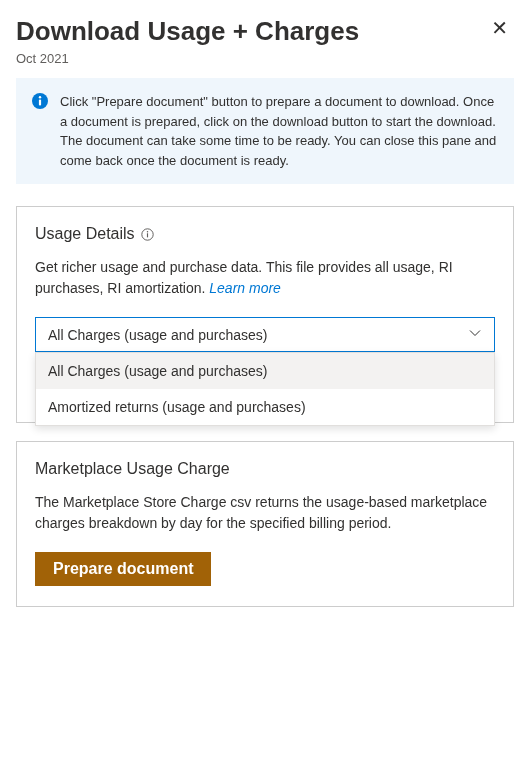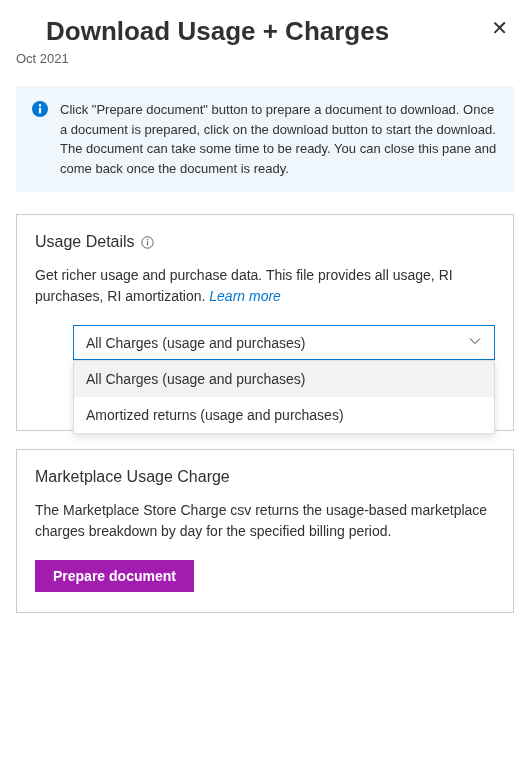--- a/index.html
+++ b/index.html
@@ -17,33 +17,32 @@
     .header {
       display: flex;
       justify-content: space-between;
       align-items: flex-start;
       margin-bottom: 4px;
     }
     .title {
       font-size: 26px;
       font-weight: 600;
       color: #323130;
-      margin-left: 30px;
     }
     .close-btn {
       font-size: 20px;
       color: #323130;
       cursor: pointer;
       padding: 2px 6px;
       line-height: 1;
     }
     .subtitle {
       font-size: 13px;
       color: #605e5c;
-      margin-bottom: 20px;
+      margin-bottom: 12px;
     }
     .info-banner {
       background: #eff6fc;
       padding: 14px 16px;
       display: flex;
       gap: 12px;
       margin-bottom: 22px;
     }
     .info-icon-wrap {
       flex-shrink: 0;
@@ -77,21 +76,20 @@
       margin-bottom: 18px;
     }
     .learn-more {
       color: #0078d4;
       text-decoration: none;
       cursor: pointer;
       font-style: italic;
     }
     .dropdown {
       position: relative;
-      margin-left: 38px;
     }
     .dropdown-trigger {
       width: 100%;
       border: 1px solid #0078d4;
       padding: 8px 12px;
       display: flex;
       justify-content: space-between;
       align-items: center;
       cursor: pointer;
       font-size: 14px;
@@ -115,25 +113,25 @@
       font-size: 14px;
       cursor: pointer;
     }
     .dropdown-option.selected {
       background: #f3f2f1;
     }
     .card.usage {
       padding-bottom: 70px;
     }
     .primary-btn {
-      background: #a21caf;
+      background: #a16207;
       color: #ffffff;
       border: none;
       padding: 8px 18px;
-      font-size: 14px;
+      font-size: 16px;
       font-weight: 600;
       cursor: pointer;
       font-family: inherit;
     }
     .hint-icon {
       display: inline-flex;
       align-items: center;
     }
   </style>
 </head>

